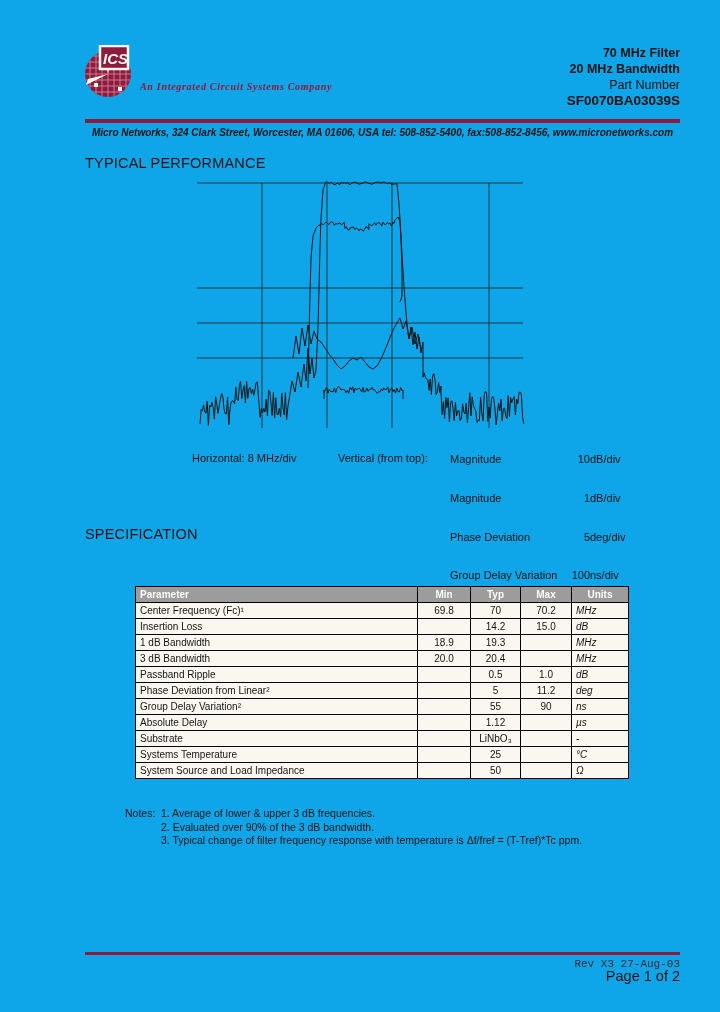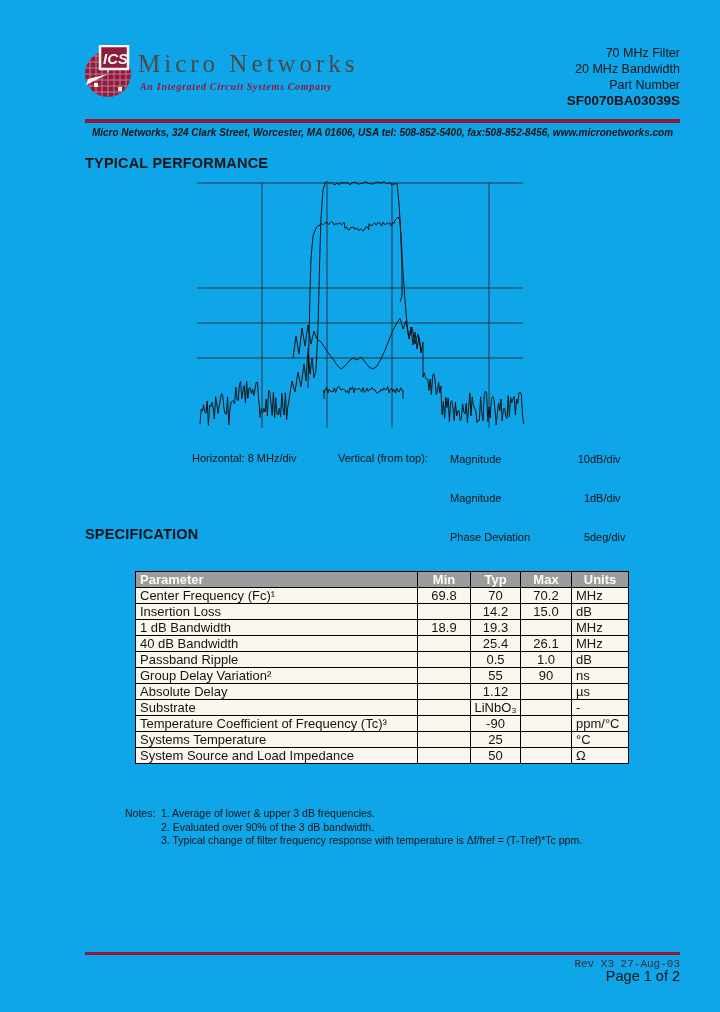--- a/index.html
+++ b/index.html
@@ -6,46 +6,46 @@
   .page{position:relative;width:720px;height:1012px;background:#0ea5e9;
         font-family:"Liberation Sans",sans-serif;color:#141414;overflow:hidden;}
   .abs{position:absolute;}
 
   
   .company{left:138px;top:50px;font-family:"Liberation Serif",serif;font-size:25px;
            letter-spacing:4px;color:#4a4a4a;white-space:nowrap;}
   .tagline{left:140px;top:81px;font-family:"Liberation Serif",serif;font-size:10px;
            font-style:italic;font-weight:bold;letter-spacing:0.7px;color:#8e1b3d;white-space:nowrap;}
   .prodblock{right:40px;top:45px;text-align:right;line-height:16px;font-size:12.5px;}
-  .prodblock .b{font-weight:normal;}
+  .prodblock .b{font-weight:bold;}
   .prodblock .pn{font-size:13.5px;font-weight:bold;}
   .rule{left:85px;width:595px;height:4px;background:#8e1b3d;}
   .addr{left:85px;top:127px;width:595px;text-align:center;font-size:10px;
         font-weight:bold;font-style:italic;white-space:nowrap;}
 
-  .h1{left:85px;font-size:14.5px;font-weight:bold;letter-spacing:0.2px;text-align:center;}
+  .h1{left:85px;font-size:14.5px;font-weight:normal;letter-spacing:0.2px;text-align:center;}
 
   
   .graph{left:195px;top:178px;}
   .caption{font-size:11px;padding-left:24px;}
   .legend-grid{display:flex;flex-direction:column;gap:24px;}
   .legend-row{display:flex;line-height:14.8px;}
   .legend-row .nm{width:112px;}
   .legend-row .val{width:28px;text-align:right;}
   .legend-row .un{}
 
   
-  table.spec{left:135px;top:571px;border-collapse:collapse;table-layout:fixed;
-             font-size:13px;background:#faf7ef;padding-left:21px;}
+  table.spec{left:135px;top:586px;border-collapse:collapse;table-layout:fixed;
+             font-size:10px;background:#faf7ef;padding-left:21px;}
   table.spec th,table.spec td{border:1px solid #000;height:15px;padding:0 4px;
              overflow:hidden;white-space:nowrap;}
   table.spec thead th{background:#9c9c9c;color:#fbfbf8;font-weight:bold;text-align:left;}
   table.spec thead th.c{text-align:center;}
   table.spec td.num{text-align:center;padding:0 2px;}
-  table.spec td.units{text-align:left;}
+  table.spec td.units{text-align:left;font-style:italic;}
 
   
   .notes{left:125px;top:799px;font-size:10.5px;line-height:13.5px;display:flex;margin-top:8px;}
   .notes .lbl{width:36px;}
   .notes ul{margin:0;padding:0;list-style:none;}
 
   
   .rev{right:40px;top:958px;font-family:Liberation Mono, monospace;font-size:11px;
        color:#3d2b33;text-align:right;}
   .pageno{right:40px;top:968px;font-size:14.5px;text-align:left;}
@@ -67,21 +67,20 @@
       <path d="M7 4v50M13 4v50M19 4v50M25 4v50M31 4v50M37 4v50M43 4v50"></path>
     </g>
     <polygon points="25,29 20,5 29,7" fill="#faf7ef"></polygon>
     <polygon points="25,29 3,40 5,34" fill="#faf7ef"></polygon>
     <rect x="11" y="38" width="4" height="4" fill="#faf7ef"></rect>
     <rect x="35" y="42" width="4" height="4" fill="#faf7ef"></rect>
     <rect x="17" y="1" width="28" height="23" fill="#8e1b3d" stroke="#faf7ef" stroke-width="2.5"></rect>
     <text x="20" y="19" fill="#faf7ef" font-size="15" font-weight="bold" font-style="italic" font-family="Liberation Sans, sans-serif">ICS</text>
   </svg>
 
-  <div class="abs company">Micro Networks</div>
   <div class="abs tagline">An Integrated Circuit Systems Company</div>
 
   <div class="abs prodblock">
     <div class="b">70 MHz Filter</div>
     <div class="b">20 MHz Bandwidth</div>
     <div>Part Number</div>
     <div class="pn">SF0070BA03039S</div>
   </div>
 
   <div class="abs rule" style="top:119px"></div>
@@ -168,60 +167,60 @@
           <td class="units">dB</td>
         </tr>
         <tr>
           <td class="param">1 dB Bandwidth</td>
           <td class="num">18.9</td>
           <td class="num">19.3</td>
           <td class="num"></td>
           <td class="units">MHz</td>
         </tr>
         <tr>
-          <td class="param">40 dB Bandwidth</td>
-          <td class="num"></td>
-          <td class="num">25.4</td>
-          <td class="num">26.1</td>
+          <td class="param">3 dB Bandwidth</td>
+          <td class="num">20.0</td>
+          <td class="num">20.4</td>
+          <td class="num"></td>
           <td class="units">MHz</td>
         </tr>
         <tr>
           <td class="param">Passband Ripple</td>
           <td class="num"></td>
           <td class="num">0.5</td>
           <td class="num">1.0</td>
           <td class="units">dB</td>
         </tr>
         <tr>
+          <td class="param">Phase Deviation from Linear²</td>
+          <td class="num"></td>
+          <td class="num">5</td>
+          <td class="num">11.2</td>
+          <td class="units">deg</td>
+        </tr>
+        <tr>
           <td class="param">Group Delay Variation²</td>
           <td class="num"></td>
           <td class="num">55</td>
           <td class="num">90</td>
           <td class="units">ns</td>
         </tr>
         <tr>
           <td class="param">Absolute Delay</td>
           <td class="num"></td>
           <td class="num">1.12</td>
           <td class="num"></td>
           <td class="units">µs</td>
         </tr>
         <tr>
           <td class="param">Substrate</td>
           <td class="num"></td>
           <td class="num">LiNbO₃</td>
           <td class="num"></td>
           <td class="units">-</td>
-        </tr>
-        <tr>
-          <td class="param">Temperature Coefficient of Frequency (Tc)³</td>
-          <td class="num"></td>
-          <td class="num">-90</td>
-          <td class="num"></td>
-          <td class="units">ppm/°C</td>
         </tr>
         <tr>
           <td class="param">Systems Temperature</td>
           <td class="num"></td>
           <td class="num">25</td>
           <td class="num"></td>
           <td class="units">°C</td>
         </tr>
         <tr>
           <td class="param">System Source and Load Impedance</td>

